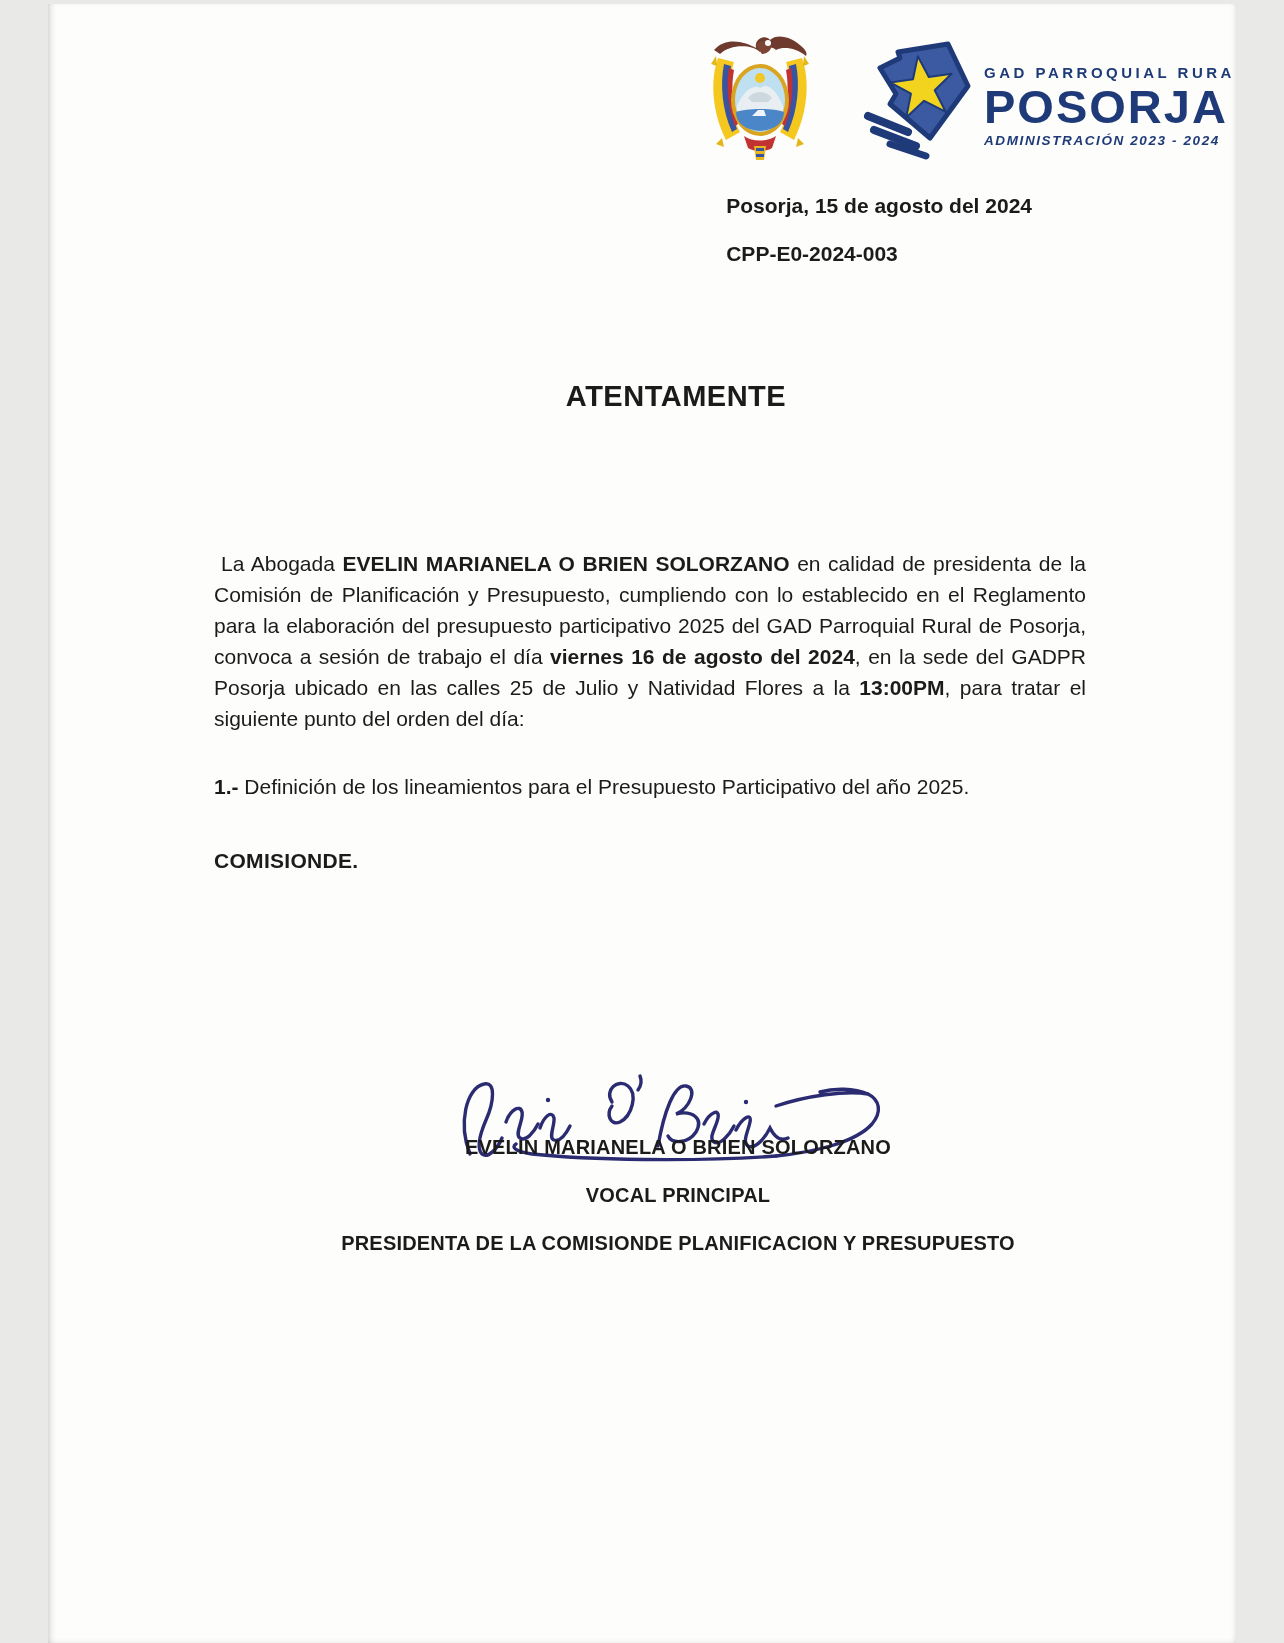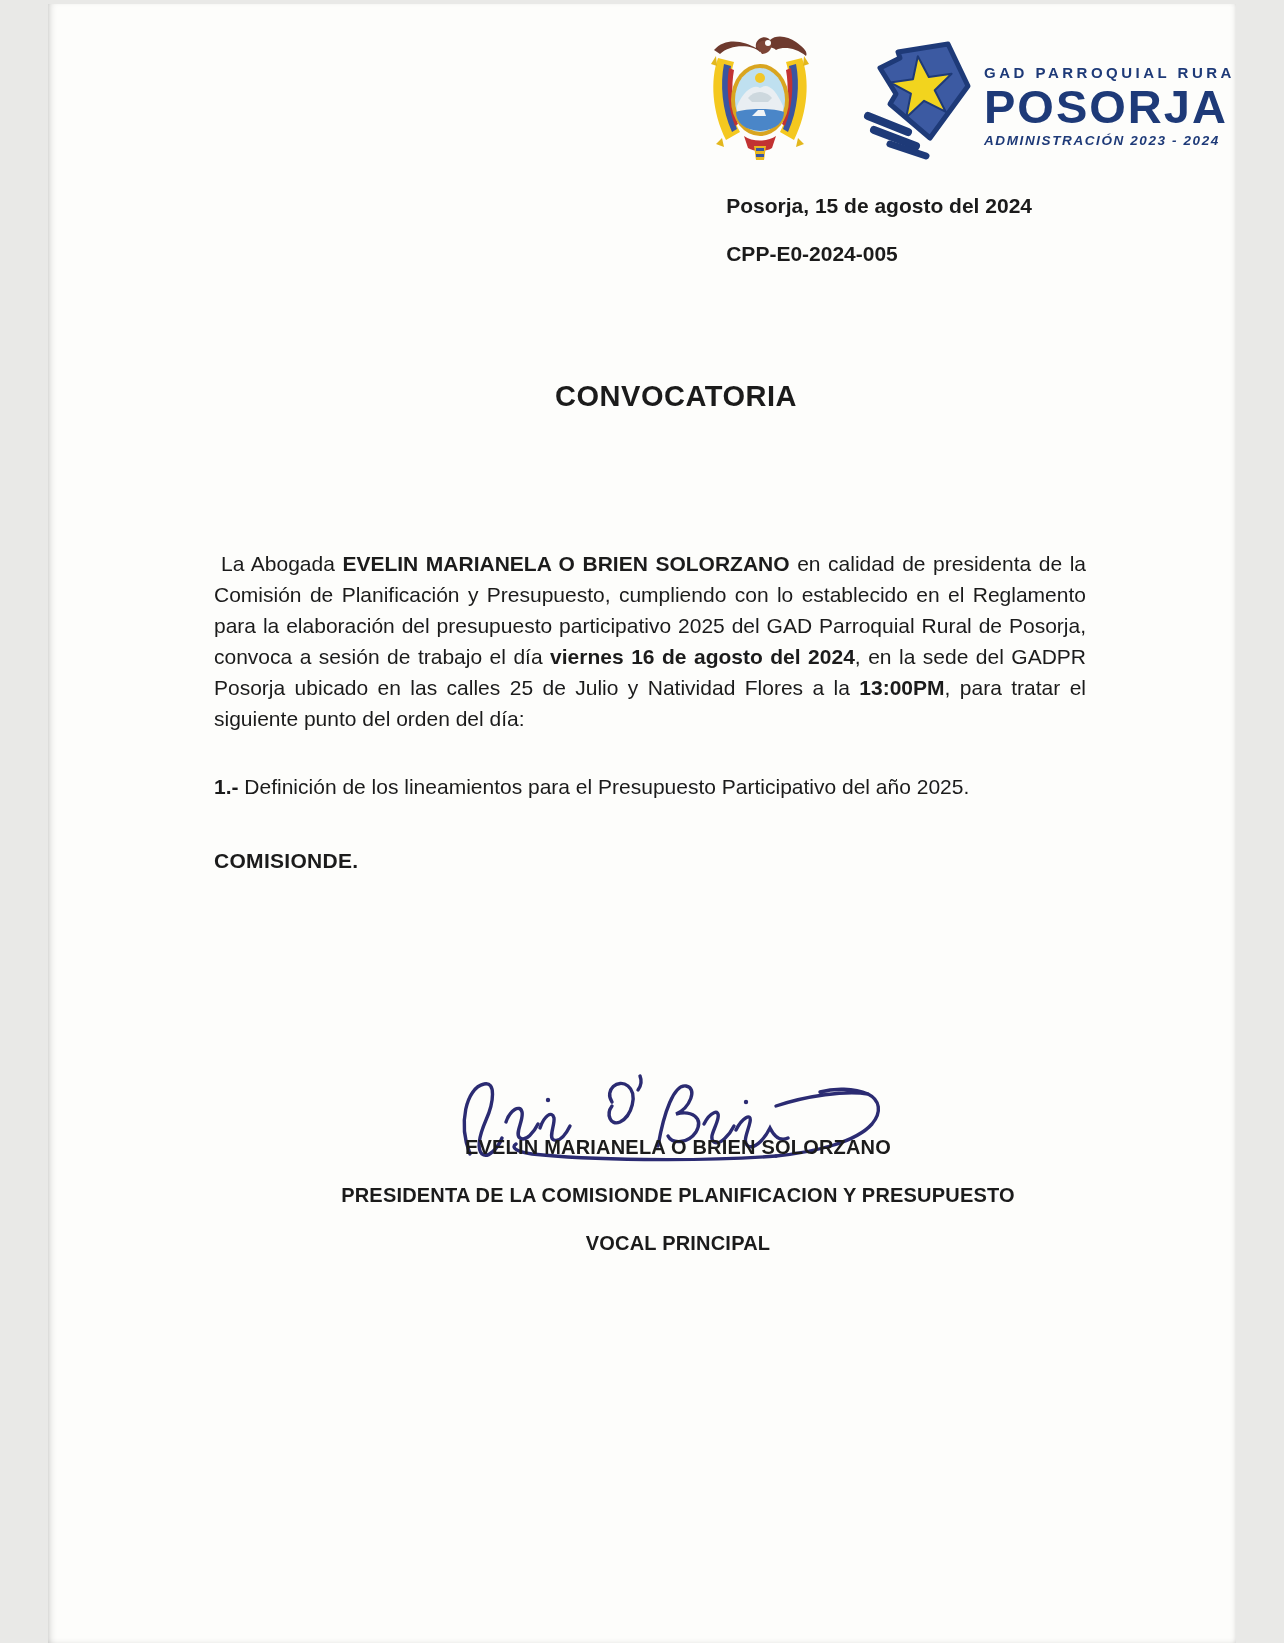--- a/index.html
+++ b/index.html
@@ -102,24 +102,24 @@
       <div class="logo-text">
         <div class="logo-line1">GAD PARROQUIAL RURAL</div>
         <div class="logo-name">POSORJA</div>
         <div class="logo-line2">ADMINISTRACIÓN 2023 - 2024</div>
       </div>
     </div>
   </div>
 
   <div class="dateblock">
     <div class="dateline">Posorja, 15 de agosto del 2024</div>
-    <div class="refline">CPP-E0-2024-005</div>
+    <div class="refline">CPP-E0-2024-003</div>
   </div>
 
-  <div class="title">CONVOCATORIA</div>
+  <div class="title">ATENTAMENTE</div>
 
   <div class="body-par"><span>La Abogada </span><span style="font-weight: 700;">EVELIN MARIANELA O BRIEN SOLORZANO</span><span> en calidad de presidenta de la Comisión de Planificación y Presupuesto, cumpliendo con lo establecido en el Reglamento para la elaboración del presupuesto participativo 2025 del GAD Parroquial Rural de Posorja, convoca a sesión de trabajo el día </span><span style="font-weight: 700;">viernes 16 de agosto del 2024</span><span>, en la sede del GADPR Posorja ubicado en las calles 25 de Julio y Natividad Flores a la </span><span style="font-weight: 700;">13:00PM</span><span>, para tratar el siguiente punto del orden del día:</span></div>
 
   <div class="agenda"><span style="font-weight: 700;">1.-</span><span> Definición de los lineamientos para el Presupuesto Participativo del año 2025.</span></div>
 
   <div class="closing">COMISIONDE.</div>
 
   <div class="sig-script">
     <svg width="460" height="112" viewBox="0 0 460 112">
       <g fill="none" stroke="#2b2b72" stroke-width="3.4" stroke-linecap="round">
@@ -140,17 +140,17 @@
         <path d="M340 56 C370 46 410 40 432 44 C418 38 398 38 384 42"></path>
         <path d="M432 44 C444 50 446 62 436 74 C420 92 380 102 340 106"></path>
 
         <path d="M340 106 C260 112 150 110 96 104 C82 102 74 98 80 94"></path>
       </g>
     </svg>
   </div>
 
   <div class="sig-block">
     <div class="sig-name">EVELIN MARIANELA O BRIEN SOLORZANO</div>
+    <div class="sig-role">VOCAL PRINCIPAL</div>
     <div class="sig-role">PRESIDENTA DE LA COMISIONDE PLANIFICACION Y PRESUPUESTO</div>
-    <div class="sig-role">VOCAL PRINCIPAL</div>
   </div>
 
 </div>
 
 </body></html>

